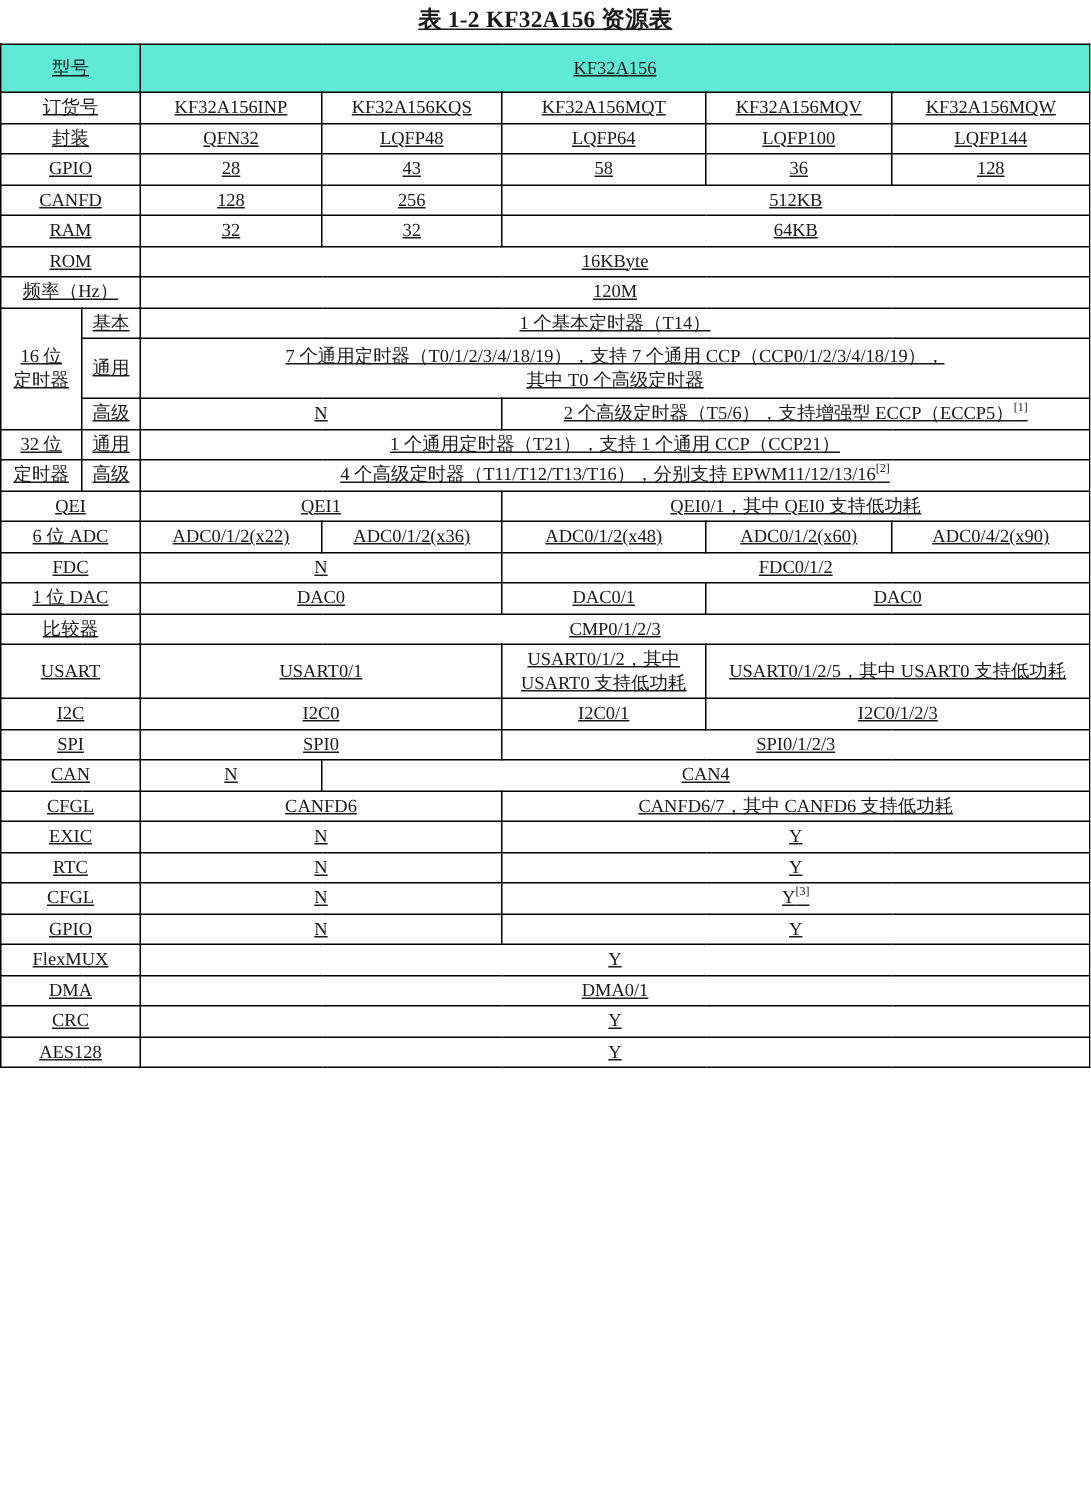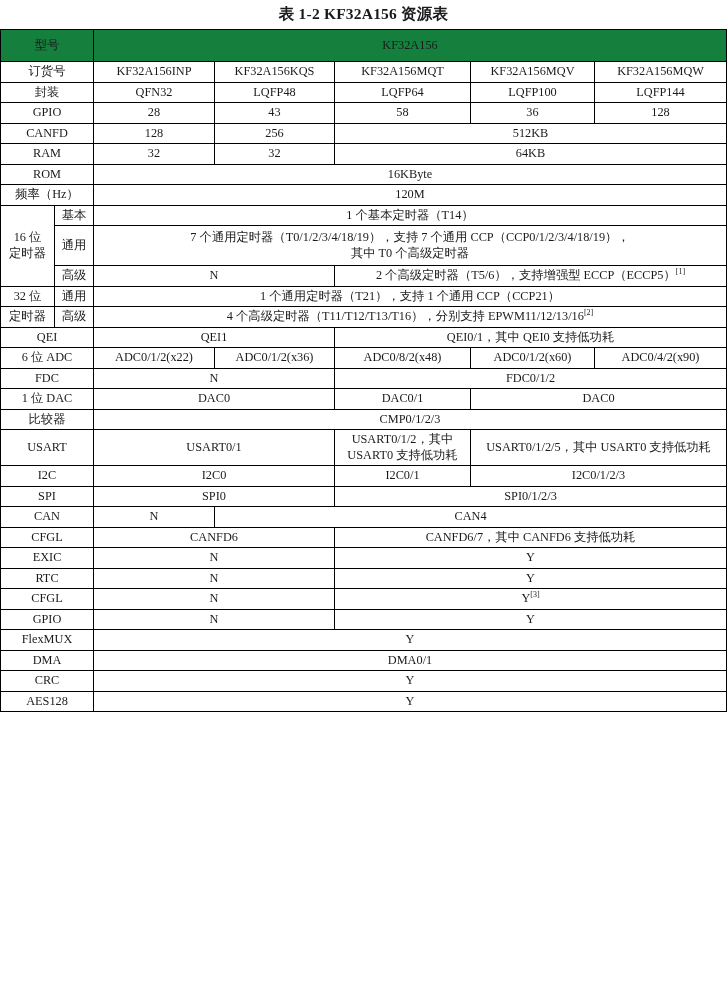--- a/index.html
+++ b/index.html
@@ -3,21 +3,21 @@
 <meta charset="utf-8">
 <style>
   html,body{margin:0;padding:0;}
   body{
     width:727px;height:993px;
     background:#ffffff;
     font-family:"Liberation Serif","DejaVu Serif",serif;
     color:#1a1a1a;
     overflow:hidden;
   }
-  #wrap{width:727px;height:985px;position:relative;box-sizing:border-box;}
+  #wrap{width:727px;height:985px;position:relative;box-sizing:border-box;text-decoration:underline;}
   .title{
     text-align:center;
     font-size:15.5px;
     font-weight:bold;
     letter-spacing:0.2px;
     padding-top:5px;
     padding-bottom:6px;
     line-height:18px;
   }
   table.res{
@@ -29,21 +29,21 @@
   table.res td{
     border:1px solid #000000;
     text-align:center;
     vertical-align:middle;
     font-size:12.3px;
     line-height:15.5px;
     padding:2px 2px;
     word-break:break-word;
   }
   td.hdr{
-    background:#15803d;
+    background:#5eead4;
     font-size:12.6px;
     height:27px;
   }
   td.lbl{font-size:12.4px;}
   td.sub{font-size:12.4px;}
   .sup{font-size:8px;vertical-align:super;line-height:0;}
 </style>
 </head>
 <body>
 
@@ -157,21 +157,21 @@
       <tr>
         <td class="lbl" colspan="2">QEI</td>
         <td colspan="2">QEI1</td>
         <td colspan="3">QEI0/1，其中 QEI0 支持低功耗</td>
       </tr>
 
       <tr>
         <td class="lbl" colspan="2">6 位 ADC</td>
         <td>ADC0/1/2(x22)</td>
         <td>ADC0/1/2(x36)</td>
-        <td>ADC0/8/2(x48)</td>
+        <td>ADC0/1/2(x48)</td>
         <td>ADC0/1/2(x60)</td>
         <td>ADC0/4/2(x90)</td>
       </tr>
 
       <tr>
         <td class="lbl" colspan="2">FDC</td>
         <td colspan="2">N</td>
         <td colspan="3">FDC0/1/2</td>
       </tr>
 

